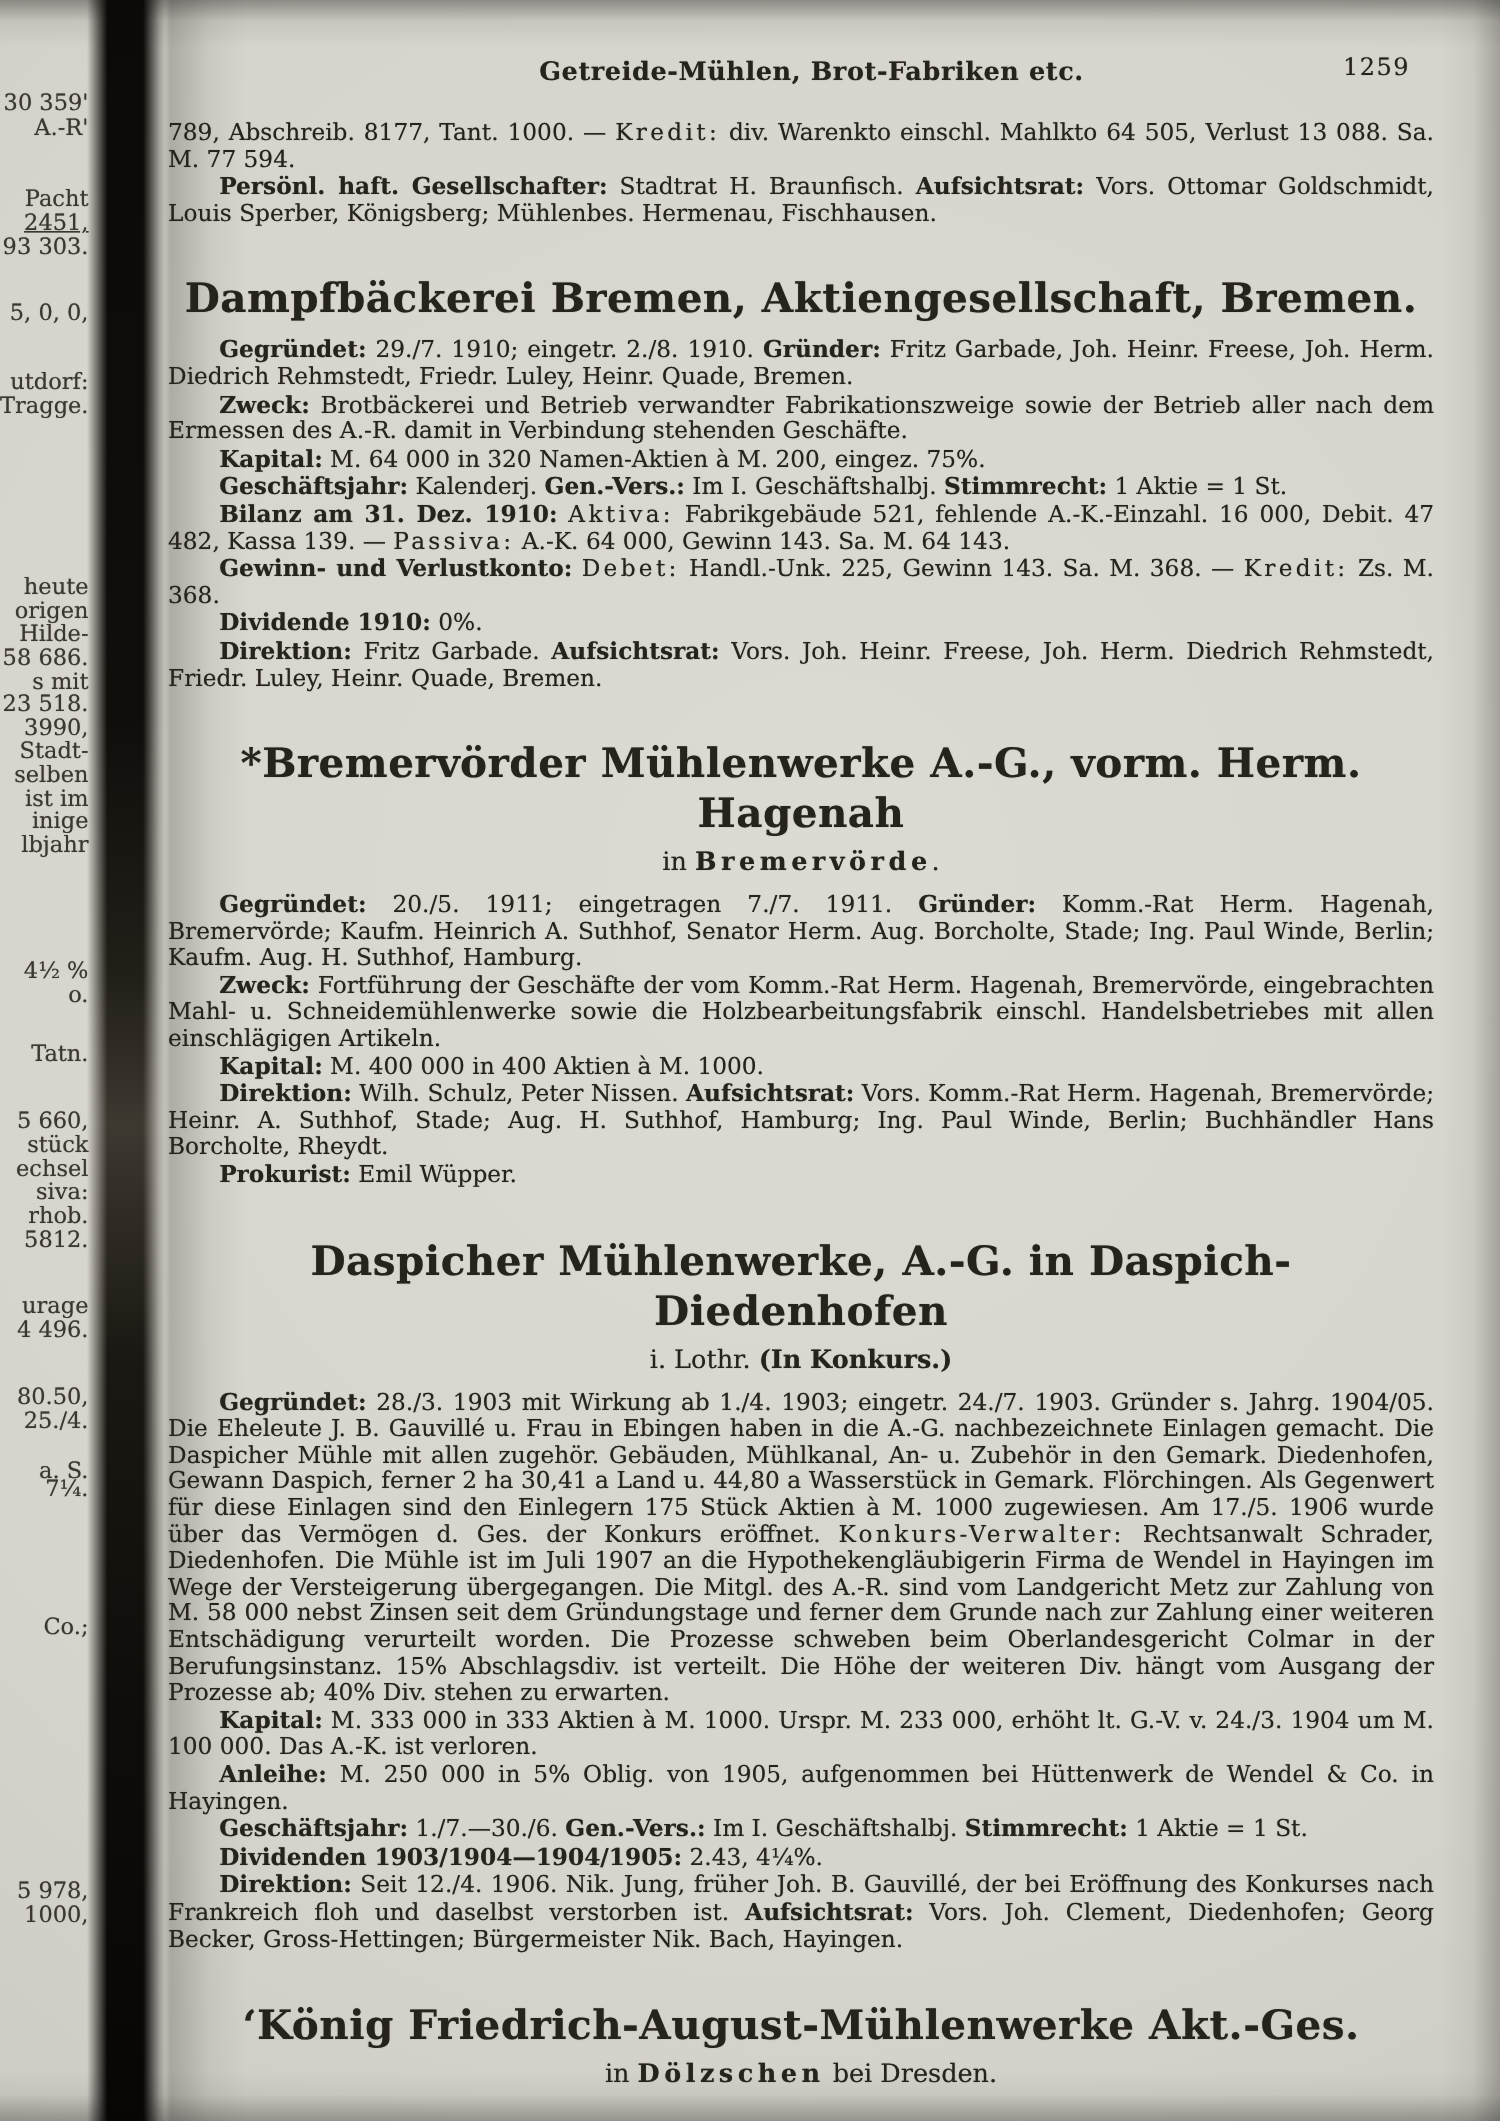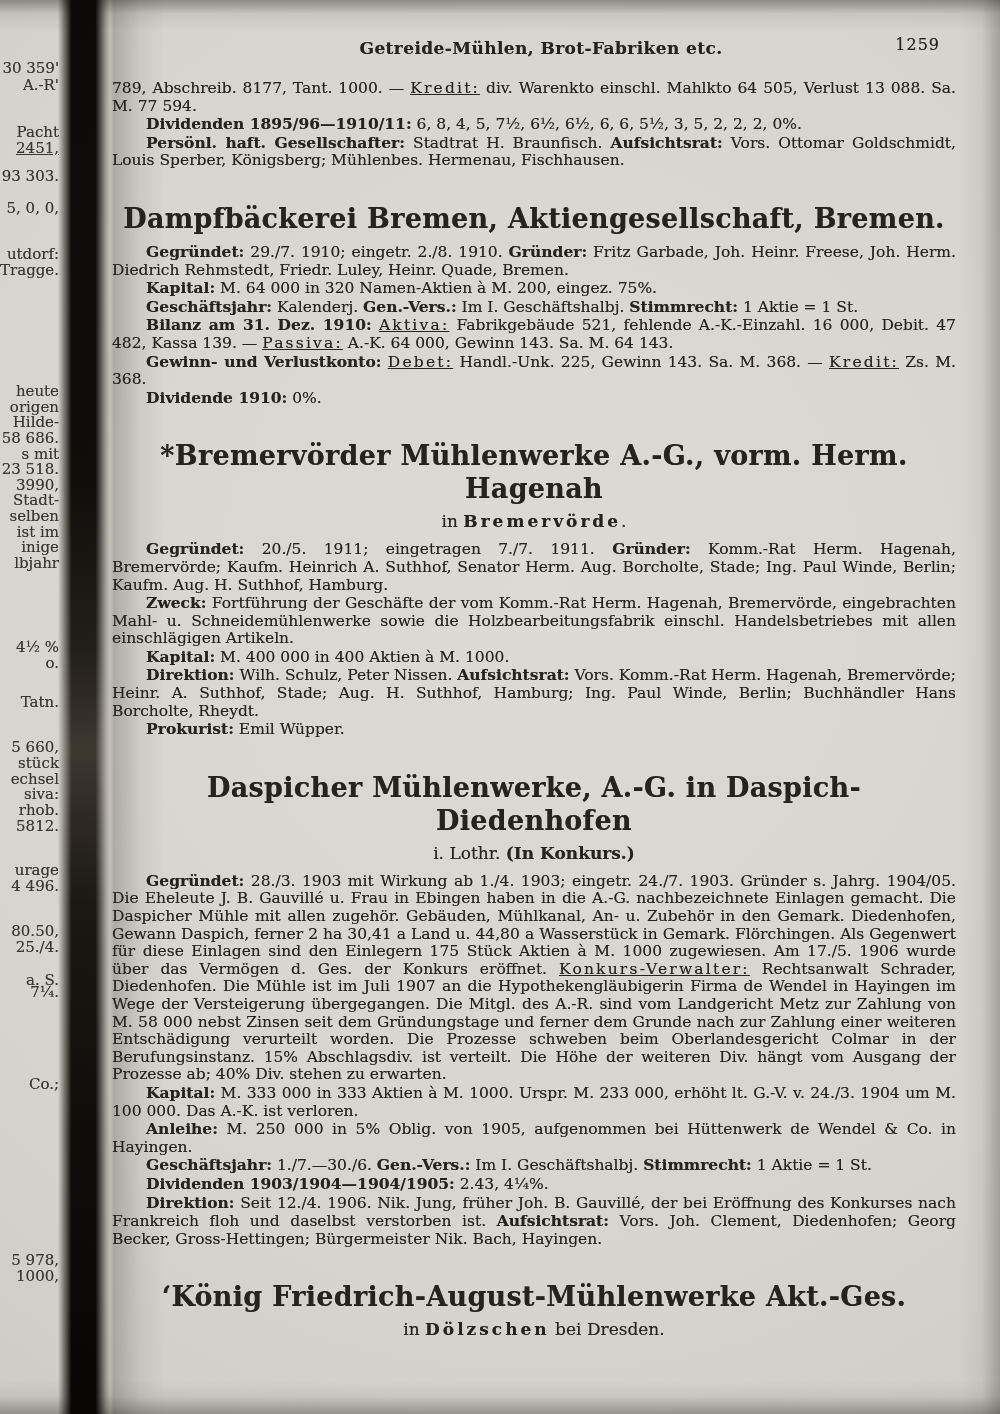--- a/index.html
+++ b/index.html
@@ -53,33 +53,33 @@
   .entry:first-child { margin-top:0; }
   .entry-heading {
     font-size:27px; line-height:33px; font-weight:bold;
     text-align:center; letter-spacing:0.3px; margin-bottom:8px;
   }
   .entry-subheading { font-size:17px; line-height:21px; text-align:center; margin:-2px 0 8px; }
 
   p.para { font-size:15.5px; line-height:17.6px; text-align:justify; text-indent:2.2em; }
   p.para.flush { text-indent:0; }
   .seg-b  { font-weight:bold; }
-  .seg-sp { letter-spacing:2.2px;text-decoration:underline; }
+  .seg-sp { letter-spacing:2.2px; }
   .seg-bsp{ font-weight:bold; letter-spacing:3px; }
 </style>
 </head>
 <body>
 
 <div class="scan">
   <div class="fragments">
       <div class="frag" style="top: 60px;">30 359'</div>
       <div class="frag" style="top: 77px;">A.-R'</div>
       <div class="frag" style="top: 124px;">Pacht</div>
       <div class="frag" style="top: 140px; text-decoration: underline;">2451,</div>
-      <div class="frag" style="top: 168px; text-align: right;">93 303.</div>
+      <div class="frag" style="top: 156px; text-align: right;">93 303.</div>
       <div class="frag" style="top: 200px;">5, 0, 0,</div>
       <div class="frag" style="top: 246px;">utdorf:</div>
       <div class="frag" style="top: 262px;">Tragge.</div>
       <div class="frag" style="top: 383px;">heute</div>
       <div class="frag" style="top: 399px;">origen</div>
       <div class="frag" style="top: 414px;">Hilde-</div>
       <div class="frag" style="top: 430px;">58 686.</div>
       <div class="frag" style="top: 446px;">s mit</div>
       <div class="frag" style="top: 461px;">23 518.</div>
       <div class="frag" style="top: 477px;">3990,</div>
@@ -109,31 +109,32 @@
     </div>
   <div class="gutter"></div>
   <div class="page">
     <header class="page-header">
       <span class="running-title">Getreide-Mühlen, Brot-Fabriken etc.</span>
       <span class="page-number">1259</span>
     </header>
     <div class="entries">
         <section class="entry">
           <p class="para flush"><span>789, Abschreib. 8177, Tant. 1000. — </span><span class="seg-sp">Kredit:</span><span> div. Warenkto einschl. Mahlkto 64 505, Verlust 13 088. Sa. M. 77 594.</span></p>
-          <p class="para"><span class="seg-b">Dividenden 1895/96—1910/11:</span><span> 6, 8, 4, 5, 7½, 6½, 6½, 6, 6, 5½, 3, 5, 2, 2, 2, 0%.</span></p>
           <p class="para"><span class="seg-b">Persönl. haft. Gesellschafter:</span><span> Stadtrat H. Braunfisch. </span><span class="seg-b">Aufsichtsrat:</span><span> Vors. Ottomar Goldschmidt, Louis Sperber, Königsberg; Mühlenbes. Hermenau, Fischhausen.</span></p>
         </section>
         <section class="entry">
           <h2 class="entry-heading">Dampfbäckerei Bremen, Aktiengesellschaft, Bremen.</h2>
           <p class="para"><span class="seg-b">Gegründet:</span><span> 29./7. 1910; eingetr. 2./8. 1910. </span><span class="seg-b">Gründer:</span><span> Fritz Garbade, Joh. Heinr. Freese, Joh. Herm. Diedrich Rehmstedt, Friedr. Luley, Heinr. Quade, Bremen.</span></p>
+          <p class="para"><span class="seg-b">Zweck:</span><span> Brotbäckerei und Betrieb verwandter Fabrikationszweige sowie der Betrieb aller nach dem Ermessen des A.-R. damit in Verbindung stehenden Geschäfte.</span></p>
           <p class="para"><span class="seg-b">Kapital:</span><span> M. 64 000 in 320 Namen-Aktien à M. 200, eingez. 75%.</span></p>
           <p class="para"><span class="seg-b">Geschäftsjahr:</span><span> Kalenderj. </span><span class="seg-b">Gen.-Vers.:</span><span> Im I. Geschäftshalbj. </span><span class="seg-b">Stimmrecht:</span><span> 1 Aktie = 1 St.</span></p>
           <p class="para"><span class="seg-b">Bilanz am 31. Dez. 1910:</span><span> </span><span class="seg-sp">Aktiva:</span><span> Fabrikgebäude 521, fehlende A.-K.-Einzahl. 16 000, Debit. 47 482, Kassa 139. — </span><span class="seg-sp">Passiva:</span><span> A.-K. 64 000, Gewinn 143. Sa. M. 64 143.</span></p>
           <p class="para"><span class="seg-b">Gewinn- und Verlustkonto:</span><span> </span><span class="seg-sp">Debet:</span><span> Handl.-Unk. 225, Gewinn 143. Sa. M. 368. — </span><span class="seg-sp">Kredit:</span><span> Zs. M. 368.</span></p>
           <p class="para"><span class="seg-b">Dividende 1910:</span><span> 0%.</span></p>
+          <p class="para"><span class="seg-b">Direktion:</span><span> Fritz Garbade. </span><span class="seg-b">Aufsichtsrat:</span><span> Vors. Joh. Heinr. Freese, Joh. Herm. Diedrich Rehmstedt, Friedr. Luley, Heinr. Quade, Bremen.</span></p>
         </section>
         <section class="entry">
           <h2 class="entry-heading">*Bremervörder Mühlenwerke A.-G., vorm. Herm. Hagenah</h2>
           <div class="entry-subheading"><span>in </span><span class="seg-bsp">Bremervörde</span><span>.</span></div>
           <p class="para"><span class="seg-b">Gegründet:</span><span> 20./5. 1911; eingetragen 7./7. 1911. </span><span class="seg-b">Gründer:</span><span> Komm.-Rat Herm. Hagenah, Bremervörde; Kaufm. Heinrich A. Suthhof, Senator Herm. Aug. Borcholte, Stade; Ing. Paul Winde, Berlin; Kaufm. Aug. H. Suthhof, Hamburg.</span></p>
           <p class="para"><span class="seg-b">Zweck:</span><span> Fortführung der Geschäfte der vom Komm.-Rat Herm. Hagenah, Bremervörde, eingebrachten Mahl- u. Schneidemühlenwerke sowie die Holzbearbeitungsfabrik einschl. Handelsbetriebes mit allen einschlägigen Artikeln.</span></p>
           <p class="para"><span class="seg-b">Kapital:</span><span> M. 400 000 in 400 Aktien à M. 1000.</span></p>
           <p class="para"><span class="seg-b">Direktion:</span><span> Wilh. Schulz, Peter Nissen. </span><span class="seg-b">Aufsichtsrat:</span><span> Vors. Komm.-Rat Herm. Hagenah, Bremervörde; Heinr. A. Suthhof, Stade; Aug. H. Suthhof, Hamburg; Ing. Paul Winde, Berlin; Buchhändler Hans Borcholte, Rheydt.</span></p>
           <p class="para"><span class="seg-b">Prokurist:</span><span> Emil Wüpper.</span></p>
         </section>

